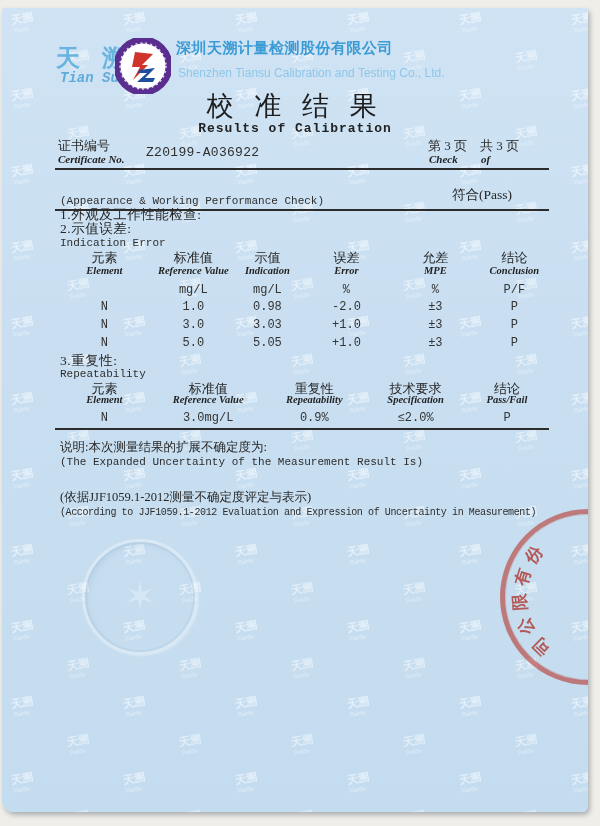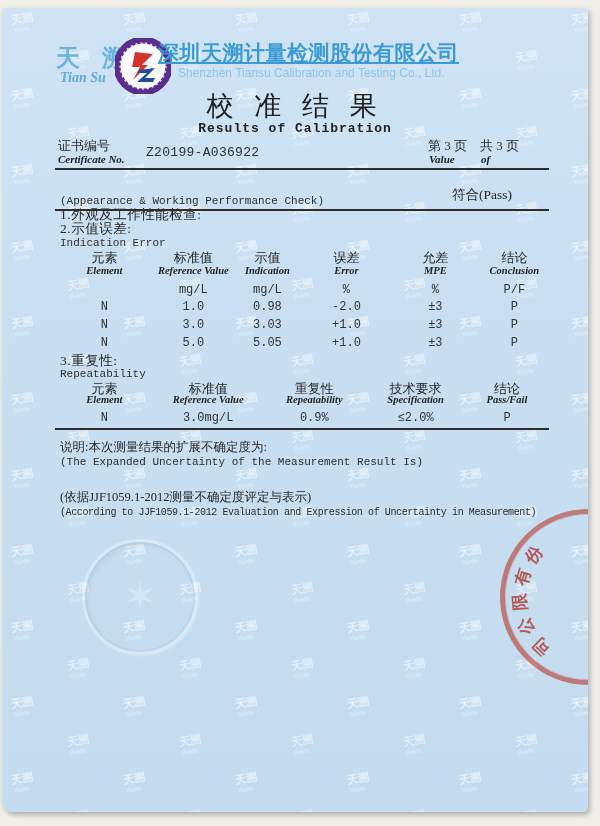--- a/index.html
+++ b/index.html
@@ -11,24 +11,24 @@
     border-radius:3px 3px 6px 12px;
     box-shadow:2px 3px 5px rgba(90,100,110,.45);
     overflow:hidden;
   }
   .wm-layer { position:absolute; left:0; top:0; width:100%; height:100%; pointer-events:none; }
 
   
   .logo-cn { position:absolute; left:54px; top:34px; font-size:24px; font-weight:bold; letter-spacing:8px;
              color:#69b3df; font-family:"Liberation Serif",serif; }
   .logo-script { position:absolute; left:58px; top:62px; font-size:14px; font-style:italic; font-weight:bold;
-             color:#5fabdb; font-family:Liberation Serif, serif; }
+             color:#5fabdb; font-family:Liberation Mono, monospace; }
   .emblem { position:absolute; left:113px; top:30px; width:56px; height:56px; }
-  .company-cn { position:absolute; left:156px; top:31px; font-size:21px; font-weight:600; letter-spacing:.5px;
-             color:#3b9bd5; font-family:"Liberation Sans",sans-serif;text-decoration:underline; }
+  .company-cn { position:absolute; left:174px; top:31px; font-size:15px; font-weight:600; letter-spacing:.5px;
+             color:#3b9bd5; font-family:"Liberation Sans",sans-serif; }
   .company-en { position:absolute; left:176px; top:58px; font-size:12px; color:#8ec7e8;
              font-family:"Liberation Sans",sans-serif; }
   .title-cn { position:absolute; left:0; top:80px; width:100%; text-align:center;
              font-size:27px; letter-spacing:7px; color:#1e1e1e; font-weight:500; }
   .title-en { position:absolute; left:0; top:113px; width:100%; text-align:center;
              font-size:13px; font-weight:bold; letter-spacing:1px; color:#222;
              font-family:"Liberation Mono",monospace; }
 
   
   .cert-label-cn { position:absolute; left:56px; top:129px; font-size:13px; color:#2b2b2b; }
@@ -122,21 +122,21 @@
     </svg>
     <div class="company-cn">深圳天溯计量检测股份有限公司</div>
     <div class="company-en">Shenzhen Tiansu Calibration and Testing Co., Ltd.</div>
     <div class="title-cn">校 准 结 果</div>
     <div class="title-en">Results of Calibration</div>
 
     <div class="cert-label-cn">证书编号</div>
     <div class="cert-label-en">Certificate No.</div>
     <div class="cert-value">Z20199-A036922</div>
     <div class="page-cn">第 3 页　共 3 页</div>
-    <div class="page-en">Value</div>
+    <div class="page-en">Check</div>
     <div class="of-en">of</div>
 
     <div class="hr hr1"></div>
 
     <div class="s-cn sec1-cn">1.外观及工作性能检查:</div>
     <div class="s-en sec1-en">(Appearance &amp; Working Performance Check)</div>
     <div class="pass">符合(Pass)</div>
 
     <div class="hr hr2"></div>
 

